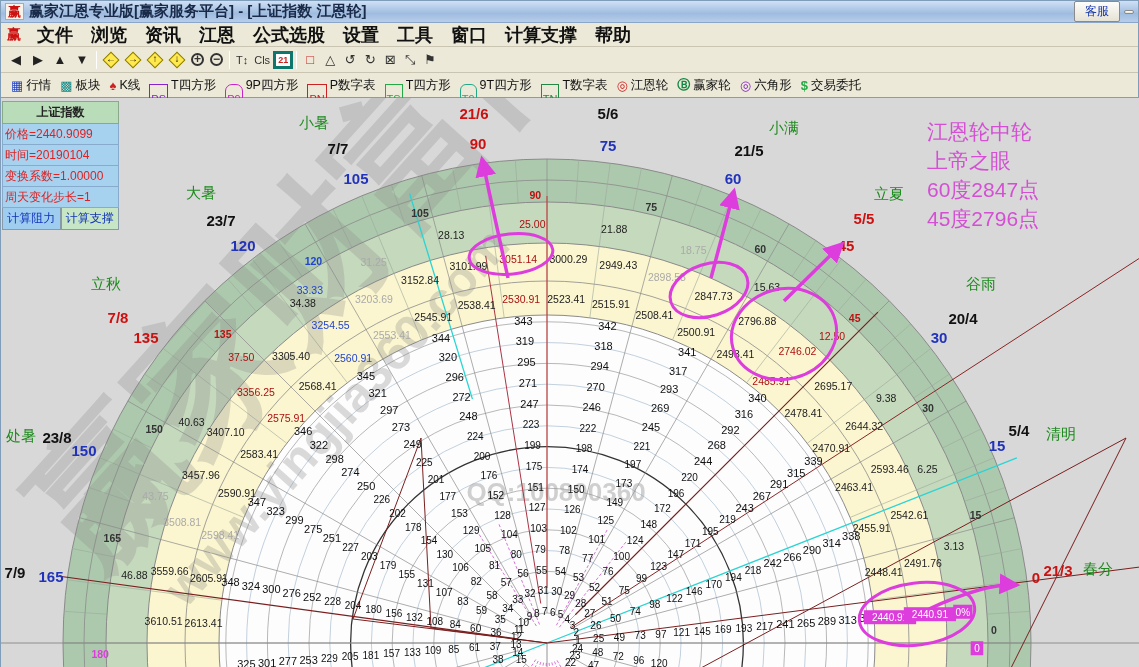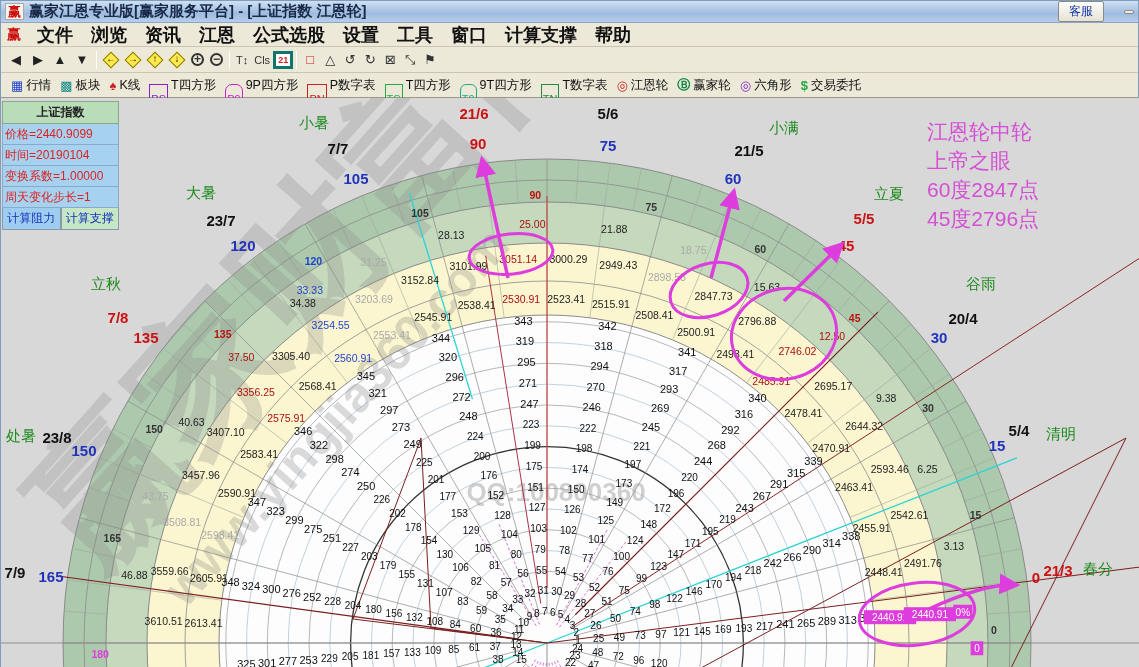--- a/index.html
+++ b/index.html
@@ -7,21 +7,21 @@
     font-family:"Liberation Sans","DejaVu Sans",sans-serif; }
   #app { position:relative; width:1139px; height:667px; background:#ece9d8; border:1px solid #7f9db9; }
   
   #titlebar { height:22px; background:linear-gradient(#cfe0f5,#9fbcdf 60%,#b8cdea);
     display:flex; align-items:center; padding:0 4px; border-bottom:1px solid #8aa6c8; }
   #titlebar .logo { color:#cc1111; font-weight:bold; font-size:13px; background:#f6f3ea;
     border:1px solid #aaa; padding:0 2px; margin-right:5px; line-height:15px; }
   #titlebar .ttl { font-size:15px; color:#1a2b4a; font-weight:bold; }
   #titlebar .spacer { flex:1; }
   .tbtn { font-size:12px; color:#1133aa; background:linear-gradient(#fdfdfb,#e6e2d4);
-    border:1px solid #8a8a8a; border-radius:2px; padding:1px 10px; margin-left:20px; }
+    border:1px solid #8a8a8a; border-radius:2px; padding:1px 10px; margin-left:4px; }
   .tbtn.sliver { width:10px; padding:1px 2px; overflow:hidden; }
   
   #menubar { height:24px; display:flex; align-items:center; padding:0 6px; gap:2px;
     background:#ece9d8; border-bottom:1px solid #c9c5b2; }
   #menubar .logo { color:#cc1111; font-weight:bold; font-size:14px; margin-right:6px; }
   .menu-item { font-size:18px; color:#111; padding:0 8px;font-weight:bold; }
   
   #toolbar1 { height:26px; display:flex; align-items:center; padding:0 4px;
     background:#ece9d8; border-bottom:1px solid #c9c5b2; }
   .ico { display:inline-flex; align-items:center; justify-content:center;

